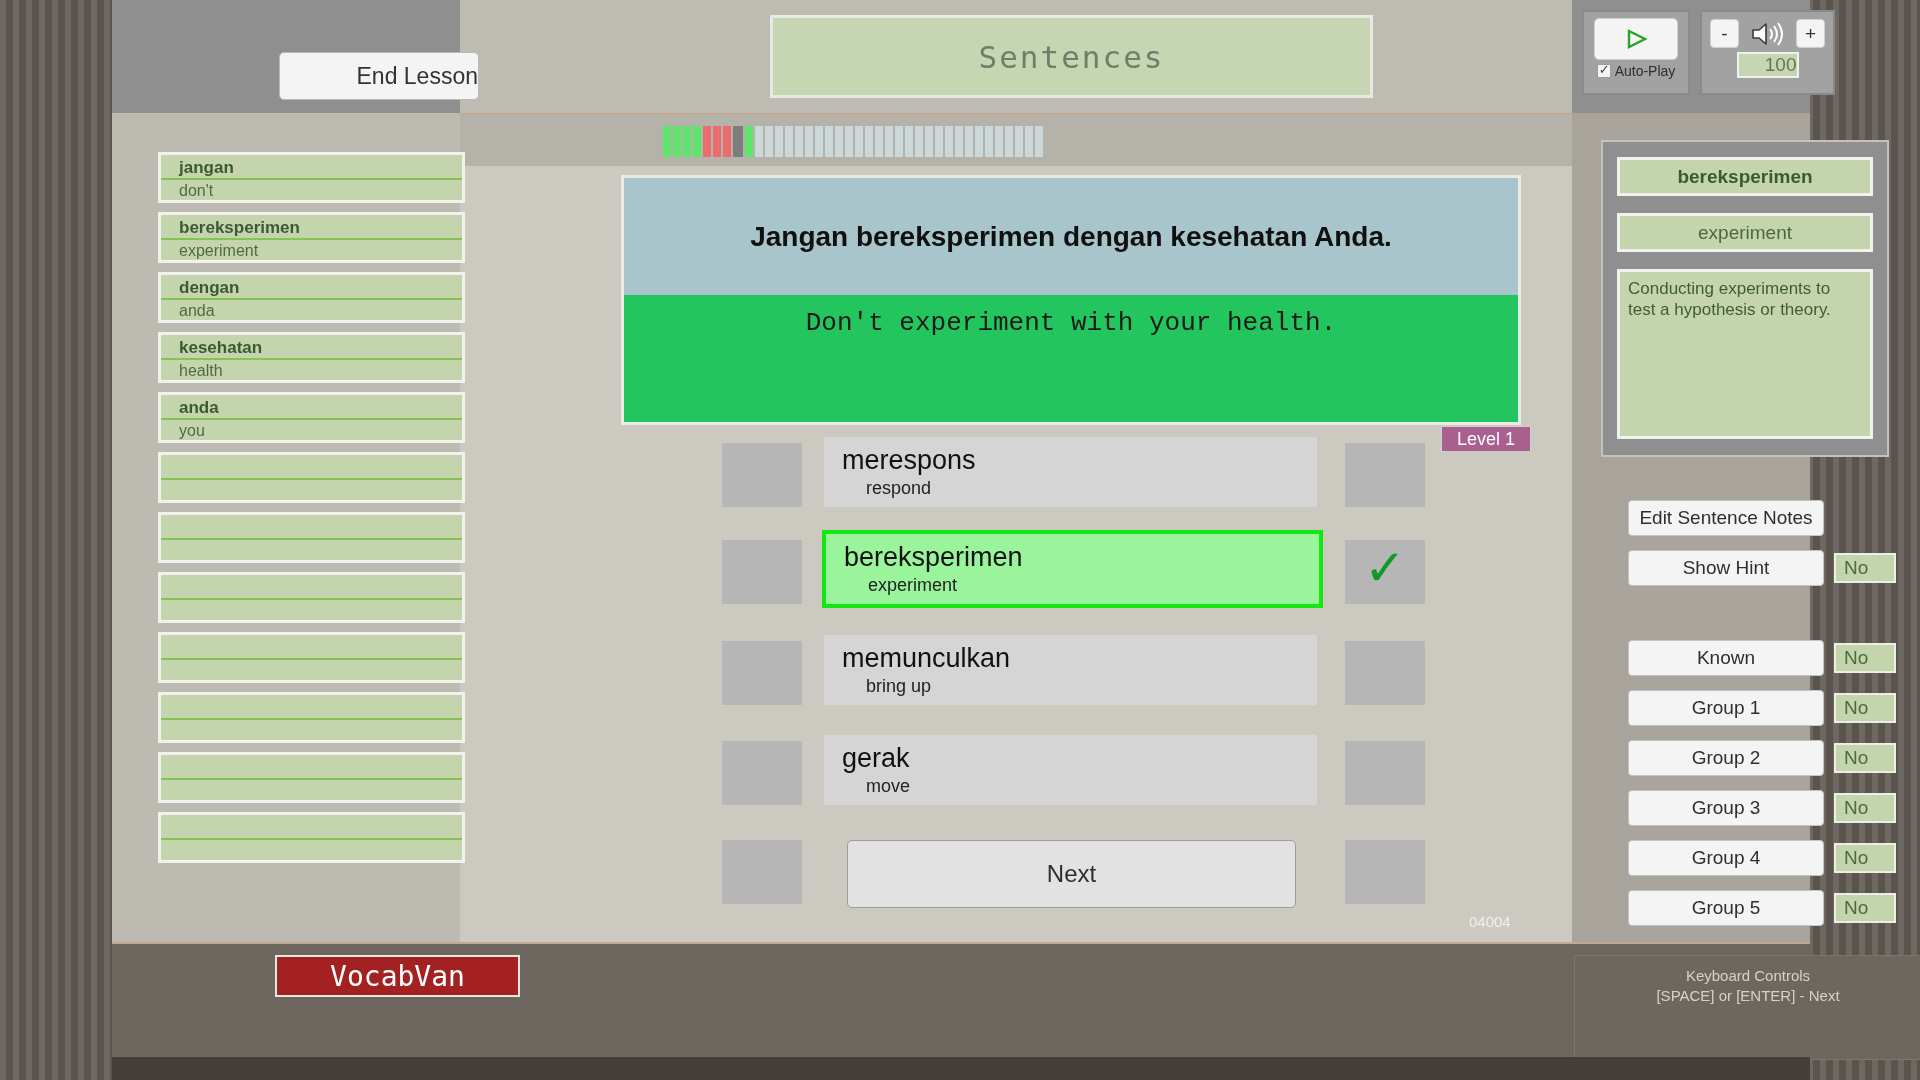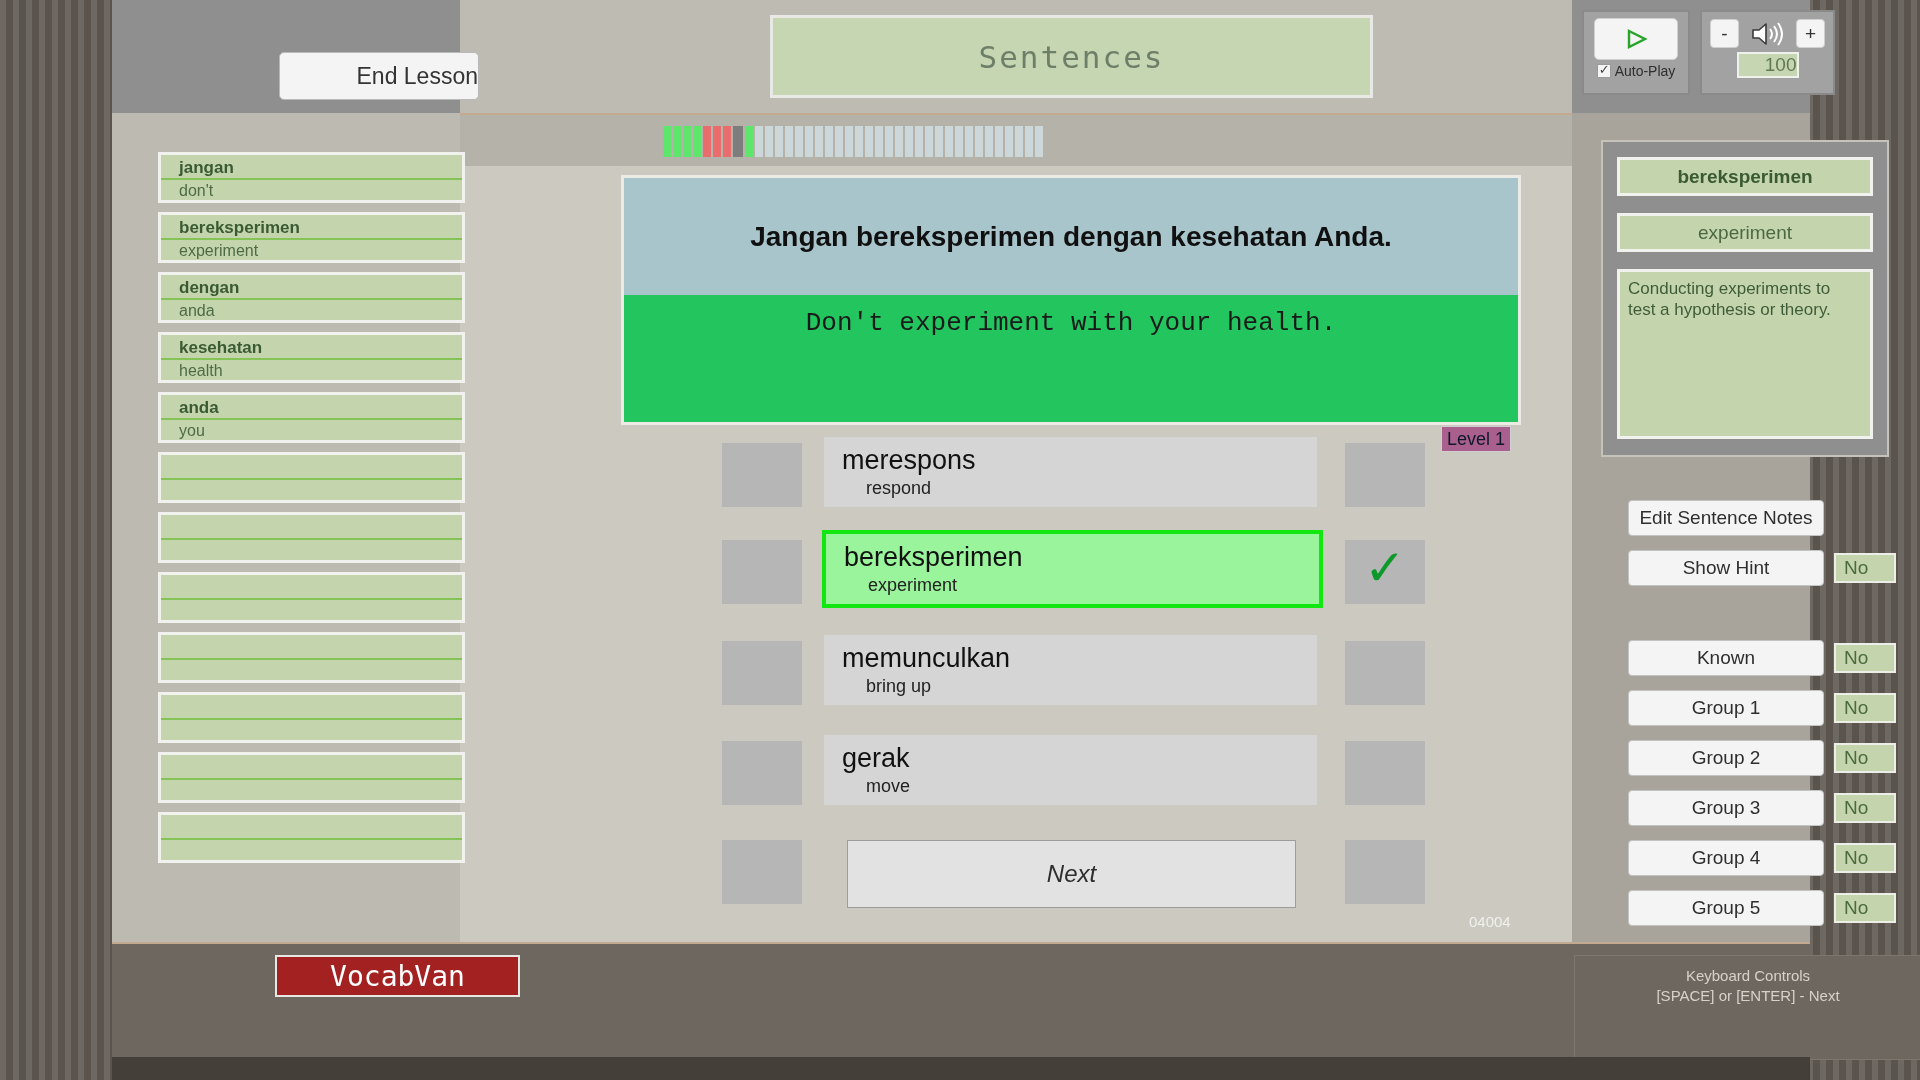--- a/index.html
+++ b/index.html
@@ -185,24 +185,24 @@
     display: flex; align-items: center; justify-content: center;
   }
   .sent-top span { font-size: 28px; font-weight: bold; color: #101010; }
   .sent-bot {
     height: 55px; display: flex; align-items: center; justify-content: center; font-family: Liberation Mono, monospace;
   }
   .sent-bot span { font-size: 26px; color: #1a1a1a; }
 
   .level-badge {
     position: absolute; left: 1329px; top: 426px;
-    width: 70px; height: 26px;
+    width: 90px; height: 26px;
     background: #a9608f; border: 1px solid #cfcfcf;
     display: flex; align-items: center; justify-content: center;
-    font-size: 18px; color: #0f172a;
+    font-size: 18px; color: #ffffff;
   }
   .side-box {
     position: absolute; width: 80px; height: 64px;
     background: #b6b6b6;
   }
   .choice {
     position: absolute; left: 712px;
     width: 493px; height: 70px;
     background: #d5d5d5;
   }
@@ -222,23 +222,23 @@
   }
   .choice.sel .cw { padding-top: 8px; }
   .check {
     position: absolute; font-size: 50px; color: #0d9a2b;
     line-height: 1;
   }
 
   .next-btn {
     position: absolute; left: 735px; top: 840px;
     width: 449px; height: 68px;
-    background: #e2e2e2; border: 1px solid #9d9d9d; border-radius: 0;
-    display: flex; align-items: center; justify-content: center;
-    font-size: 24px; color: #2e2e2e; cursor: pointer; font-style: italic;
+    background: #e2e2e2; border: 1px solid #9d9d9d; border-radius: 5px;
+    display: flex; align-items: center; justify-content: center;
+    font-size: 24px; color: #2e2e2e; cursor: pointer;
   }
   .counter {
     position: absolute; left: 1357px; top: 913px;
     font-size: 15px; color: #f0f0ee;
   }
 
   
   .card-frame {
     position: absolute; left: 1489px; top: 140px;
     width: 288px; height: 317px;

